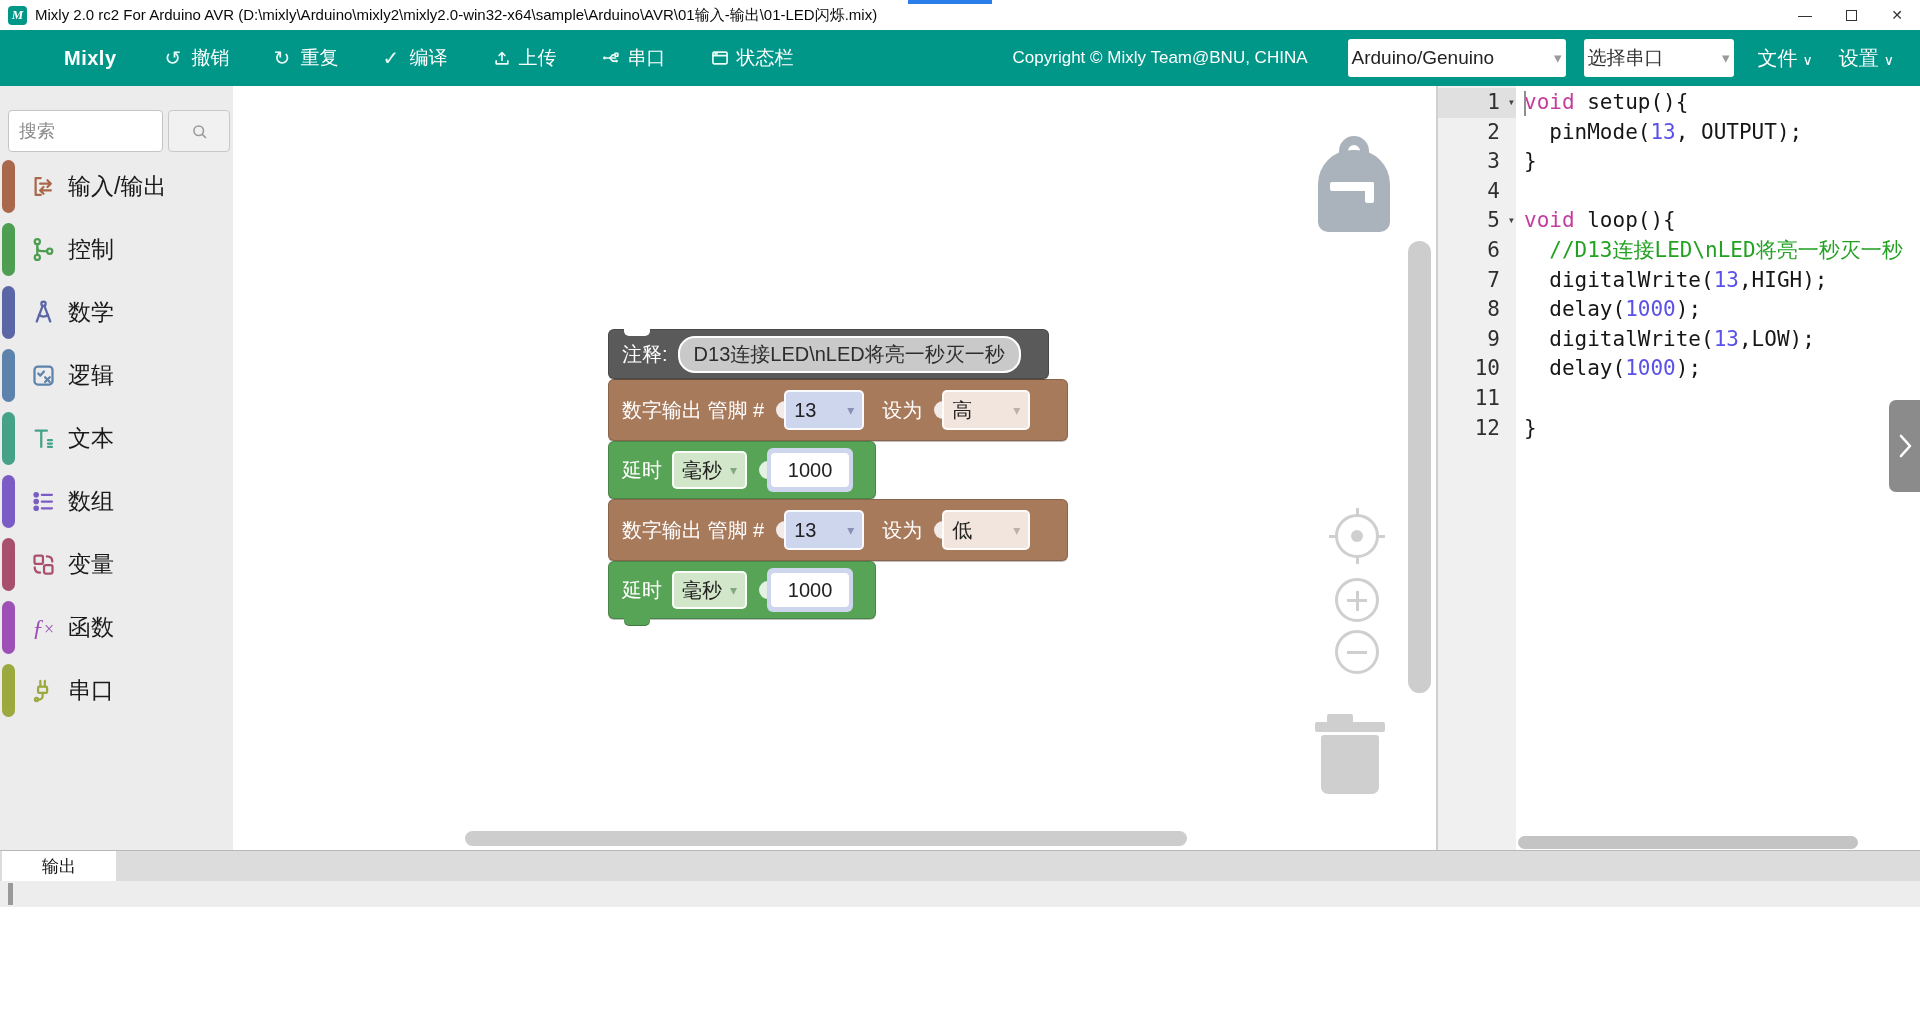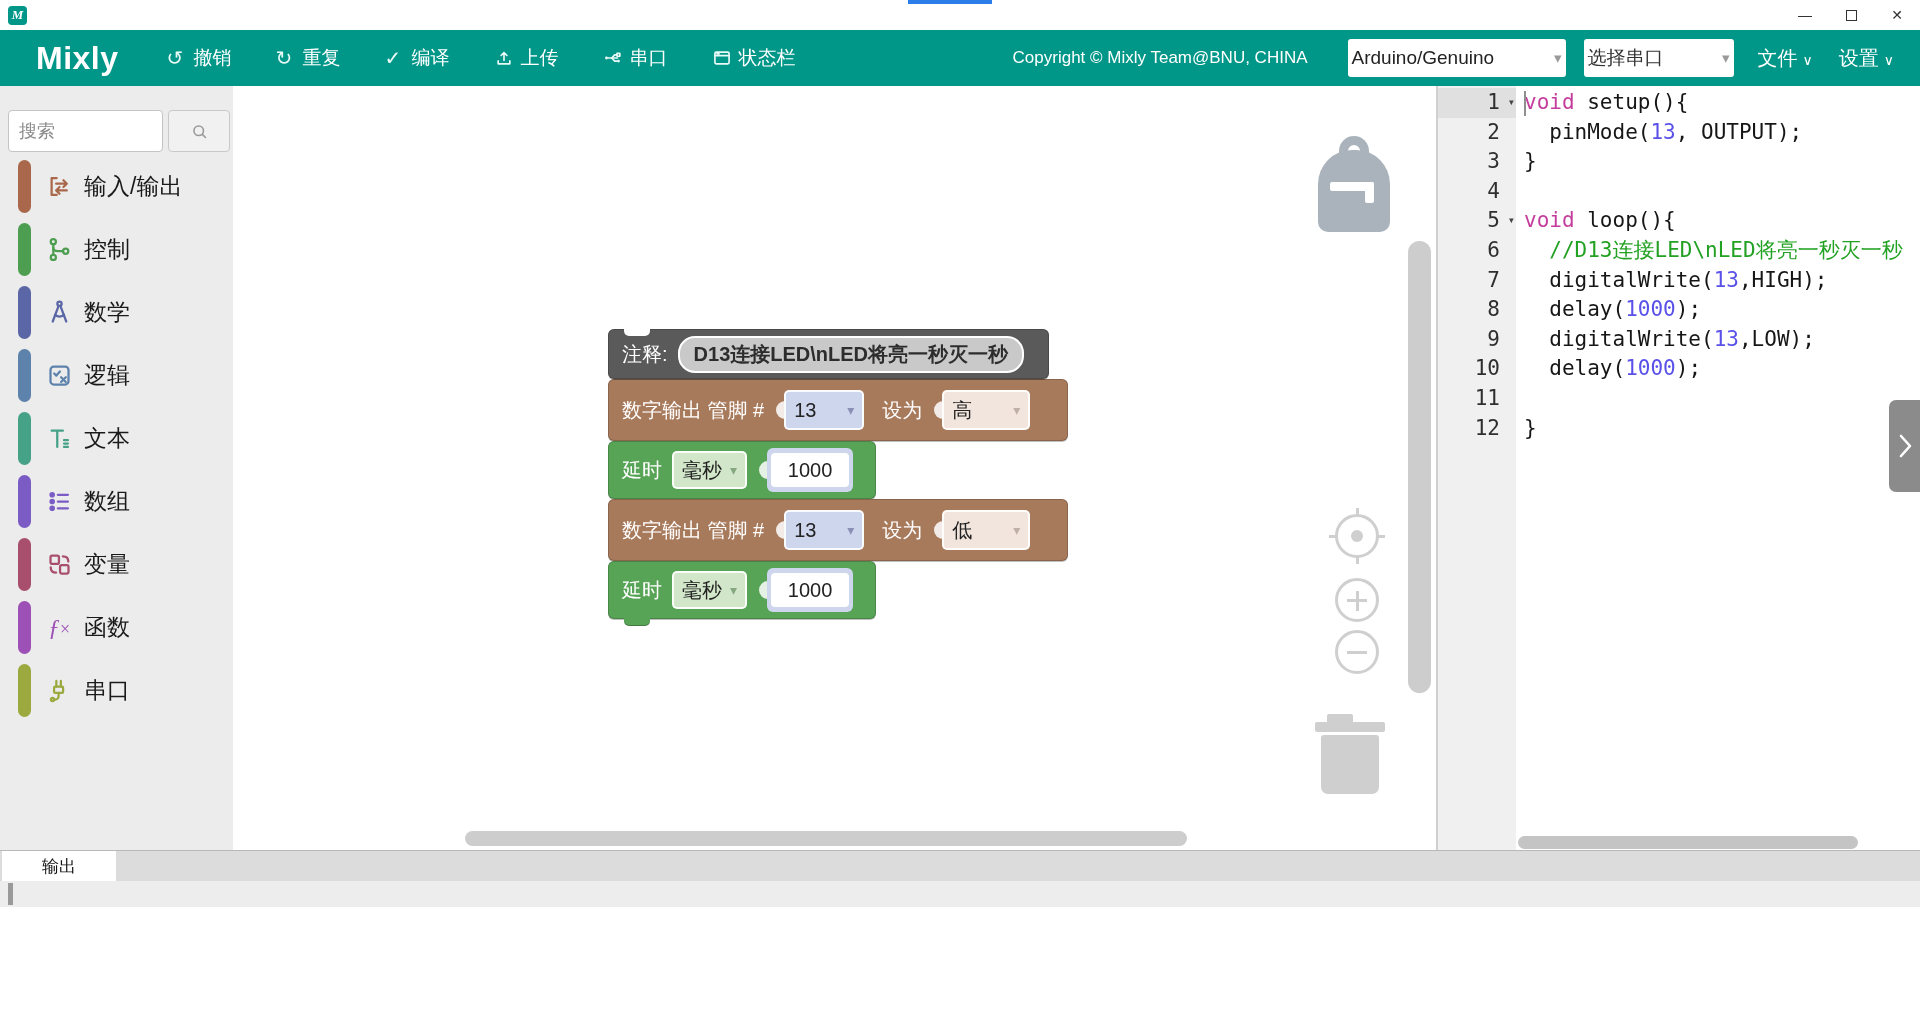--- a/index.html
+++ b/index.html
@@ -11,21 +11,21 @@
   .app-logo { width:19px; height:19px; margin-left:8px; border-radius:4px; background:var(--teal);
               color:#fff; font:italic bold 13px "Liberation Serif", serif; display:flex; align-items:center; justify-content:center; }
   .win-title { margin-left:8px; font-size:15px; color:#0a0a0a; white-space:nowrap; }
   .win-controls { position:absolute; right:0; top:0; height:30px; display:flex; }
   .win-btn { width:46px; height:30px; display:flex; align-items:center; justify-content:center; color:#333; font-size:14px; }
   .maxi-box { width:11px; height:11px; border:1.5px solid #333; }
 
   
   .toolbar { position:absolute; left:0; top:30px; width:1920px; height:56px; background:var(--teal);
              display:flex; align-items:center; color:#fff; }
-  .brand { margin-left:36px; font-size:32px; font-weight:600; letter-spacing:.5px; }
+  .brand { margin-left:64px; font-size:20px; font-weight:600; letter-spacing:.5px; }
   .tbar-buttons { display:flex; margin-left:48px; gap:44px; align-items:center; }
   .tbtn { display:flex; align-items:center; gap:7px; font-size:19px; cursor:default; }
   .ticon { width:20px; height:20px; display:inline-flex; color:#eafaf7; }
   .ticon svg { width:100%; height:100%; }
   .tglyph { font-size:20px; line-height:20px; }
   .copyright { margin-left:auto; margin-right:40px; font-size:17px; }
   .select-box { height:38px; background:#fff; border-radius:3px; display:flex; align-items:center;
                 padding:0 4px; color:#222; font-size:19px; }
   .board-box { width:218px; }
   .port-box { width:150px; margin-left:18px; color:#333;gap:28px; }
@@ -36,37 +36,37 @@
 
   
   .sidebar { position:absolute; left:0; top:86px; width:233px; height:764px; background:#ececec; overflow:hidden; }
   .search-row { position:absolute; left:8px; top:24px; display:flex; gap:5px; }
   .search-input { width:155px; height:42px; border:1px solid #c4c4c4; border-radius:4px; padding:0 10px;
                   font-size:18px; color:#333; background:#fff; outline:none; font-family:"Liberation Sans",sans-serif;}
   .search-input::placeholder { color:#8a8a8a; }
   .search-btn { width:62px; height:42px; border:1px solid #c9c9c9; border-radius:4px; background:#f1f1f1;
                 display:flex; align-items:center; justify-content:center; color:#9a9a9a; }
   .search-btn svg { width:19px; height:19px; }
-  .cat-list { position:absolute; left:16px; top:69px; width:233px; }
+  .cat-list { position:absolute; left:0; top:69px; width:233px; }
   .cat-row { height:63px; display:flex; align-items:center; position:relative; }
   .cat-pill { position:absolute; left:2px; top:5px; width:13px; height:53px; border-radius:7px; }
   .cat-icon { margin-left:28px; width:30px; height:28px; display:flex; align-items:center; justify-content:center; }
   .cat-icon svg { width:27px; height:27px; }
   .cat-fx { font-size:24px; font-style:italic; font-family:"Liberation Serif",serif; }
   .cat-label { margin-left:10px; font-size:23px; color:#1a1a1a; }
 
   
   .canvas { position:absolute; left:233px; top:86px; width:1203px; height:764px; background:#fff; overflow:hidden; }
 
   .blk { position:absolute; display:flex; align-items:center; color:#fff; font-size:20px;
          border-radius:6px; padding:0 14px; box-shadow: inset 0 0 0 1px rgba(0,0,0,.18), 0 1px 0 rgba(0,0,0,.25); }
   .blk-comment { left:375px; top:243px; width:441px; height:50px; background:var(--c-comment); z-index:2; }
   .blk-comment::before { content:""; position:absolute; left:16px; top:0; width:26px; height:7px; background:#fff; border-radius:0 0 5px 5px; }
   .comment-field { margin-left:10px; background:#c9c9c9; border:2px solid #fff; border-radius:17px;
-                   color:#2d2d2d; font-size:20px; padding:3px 14px; white-space:nowrap;font-weight:bold; }
+                   color:#2d2d2d; font-size:20px; padding:3px 14px; white-space:nowrap; }
   .blk-digital { left:375px; width:460px; height:62px; background:var(--c-digital); }
   .blk-digital1 { top:293px; }
   .blk-digital2 { top:413px; }
   .blk-delay { left:375px; width:268px; height:58px; background:var(--c-delay); }
   .blk-delay1 { top:355px; }
   .blk-delay2 { top:475px; }
   .stack-tab { position:absolute; left:391px; top:532px; width:26px; height:8px; background:var(--c-delay);
                border-radius:0 0 5px 5px; box-shadow: inset 0 -1px 0 rgba(0,0,0,.25); }
 
   .conn { width:9px; height:18px; background:rgba(255,255,255,.85); border-radius:9px 0 0 9px; margin:0 -1px 0 12px; }
@@ -139,20 +139,21 @@
   .output-tab { position:absolute; left:2px; top:0; width:114px; height:30px; background:#fff; display:flex;
                 align-items:center; justify-content:center; font-size:17px; color:#111; }
   .orow { position:absolute; left:0; top:30px; width:1920px; height:26px; background:#ededed; }
   .ohandle { position:absolute; left:8px; top:2px; width:5px; height:22px; background:#9a9a9a; }
 </style>
 </head>
 <body>
 
 <div class="titlebar">
   <div class="app-logo">M</div>
+  <div class="win-title">Mixly 2.0 rc2 For Arduino AVR (D:\mixly\Arduino\mixly2\mixly2.0-win32-x64\sample\Arduino\AVR\01输入-输出\01-LED闪烁.mix)</div>
   <div class="accent-strip" style="background:#2b7de9"></div>
   <div class="win-controls">
     <div class="win-btn">
         <span>—</span>
       </div>
     <div class="win-btn">
         <span class="maxi-box"></span>
       </div>
     <div class="win-btn">
         <span>✕</span>

